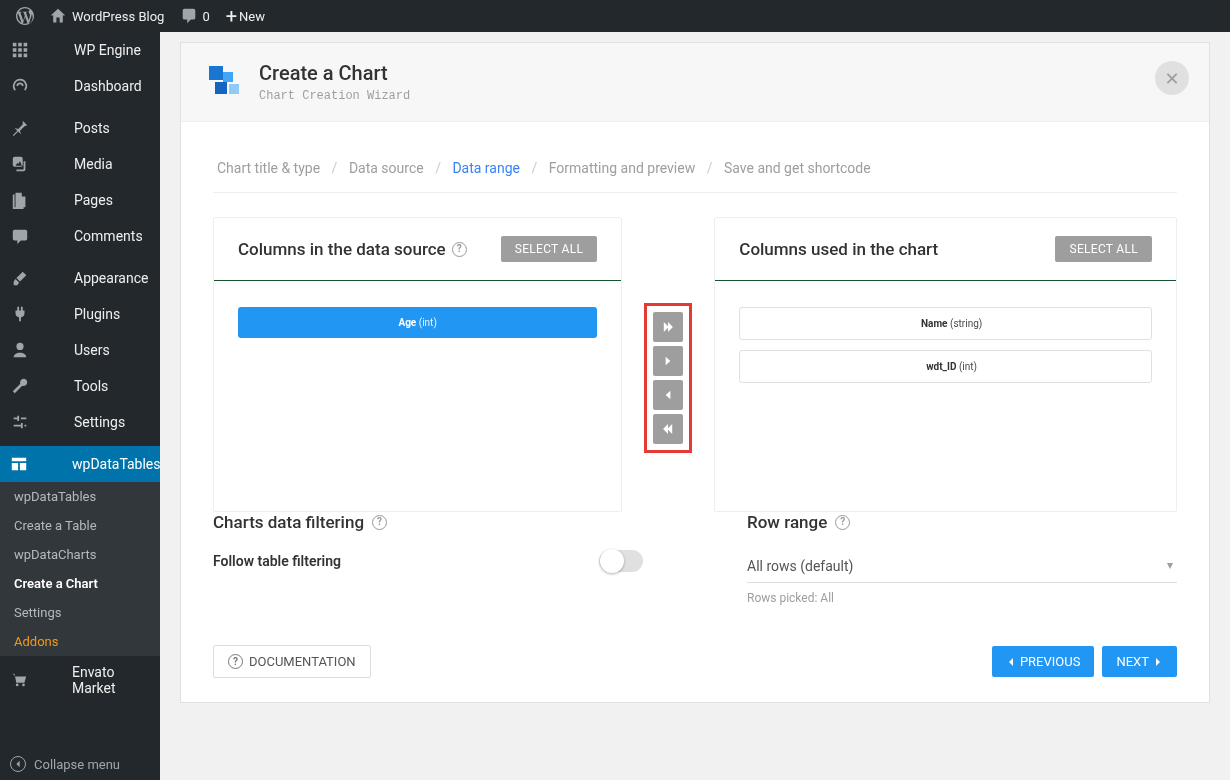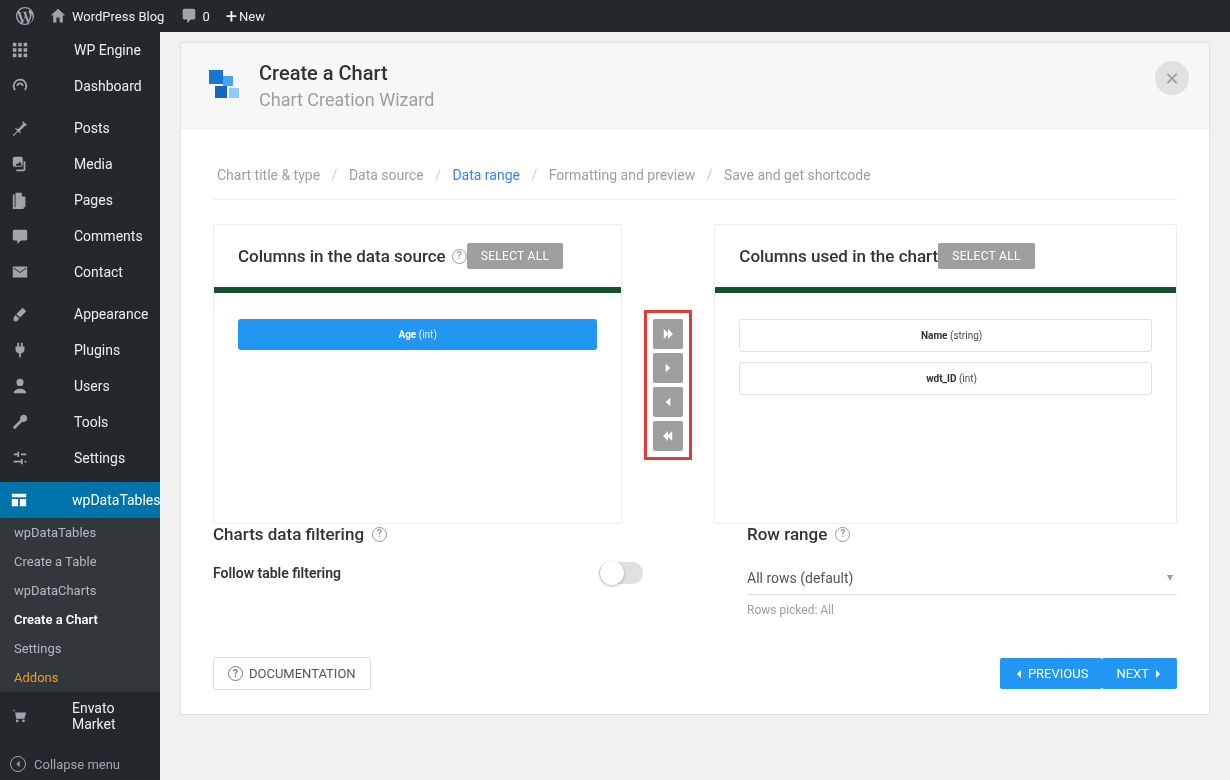--- a/index.html
+++ b/index.html
@@ -28,32 +28,32 @@
 .submenu .sub-item.addons { color: #f39c12; }
 .collapse-menu { position: absolute; bottom: 0; left: 0; right: 0; display: flex; align-items: center; padding: 8px 10px; color: #a0a5aa; font-size: 13px; }
 .collapse-menu .ci { width: 16px; height: 16px; border: 1px solid #a0a5aa; border-radius: 50%; margin-right: 8px; display: inline-flex; align-items: center; justify-content: center; }
 
 
 .main { position: absolute; top: 32px; left: 160px; right: 0; bottom: 0; padding: 10px 20px 20px 20px; overflow: auto; }
 .card { background: #fff; border: 1px solid #e1e1e1; }
 .card-header { background: #f7f7f7; padding: 18px 24px; display: flex; align-items: center; border-bottom: 1px solid #eee; position: relative; }
 .ch-logo { width: 40px; height: 40px; margin-right: 14px; display: inline-flex; align-items: center; justify-content: center; }
 .ch-title { font-size: 20px; color: #333; font-weight: 500; }
-.ch-sub { font-size: 18px; color: #9e9e9e; margin-top: 4px; }
+.ch-sub { font-size: 12px; color: #9e9e9e; margin-top: 4px; font-family: Liberation Mono, monospace; }
 .close-btn { position: absolute; right: 20px; top: 18px; width: 34px; height: 34px; border-radius: 50%; background: #e0e0e0; color: #9e9e9e; display: flex; align-items: center; justify-content: center; font-size: 18px; cursor: pointer; }
 
 .card-body { padding: 22px 32px 24px; }
 .breadcrumb { font-size: 14px; color: #9e9e9e; padding: 16px 0 16px 4px; border-bottom: 1px solid #eee; }
 .breadcrumb span { cursor: pointer; }
 .breadcrumb .sep { margin: 0 8px; color: #ccc; }
 .breadcrumb .active-step { color: #3b82f6; }
 
 .two-col { display: flex; gap: 0; margin-top: 24px; align-items: flex-start; }
 .panel { border: 1px solid #eee; border-radius: 2px; width: 444px; }
-.panel-header { display: flex; align-items: center; padding: 18px 24px; border-bottom: 6px solid #14532d; }
+.panel-header { display: flex; align-items: center; justify-content: space-between; padding: 18px 24px; border-bottom: 1px solid #14532d; }
 .panel-title { font-size: 17px; color: #333; font-weight: 500; display: flex; align-items: center; }
 .panel-title .info-icon { margin-left: 6px; }
 .select-all { background: #9e9e9e; color: #fff; border: none; padding: 6px 14px; font-size: 12px; letter-spacing: 0.3px; border-radius: 2px; cursor: pointer; }
 
 .panel-body { padding: 26px 24px; min-height: 230px; }
 .col-chip { border-radius: 3px; padding: 10px 12px; text-align: center; font-size: 10px; margin-bottom: 10px; cursor: pointer; }
 .col-chip.selected { background: #2196f3; color: #fff; }
 .col-chip.plain { background: #fff; border: 1px solid #e0e0e0; color: #333; }
 .col-chip .ctype { font-weight: 400; opacity: 0.9; }
 .col-chip.selected .cname { font-weight: 700; }
@@ -73,21 +73,21 @@
 .toggle { width: 44px; height: 22px; background: #e0e0e0; border-radius: 22px; position: relative; cursor: pointer; }
 .toggle::after { content: ""; position: absolute; left: 1px; top: -1px; width: 24px; height: 24px; background: #fff; border-radius: 50%; box-shadow: 0 1px 3px rgba(0,0,0,0.3); }
 
 .select-field { width: 100%; border: none; border-bottom: 1px solid #ddd; padding: 8px 0; font-size: 14px; color: #555; background: transparent; position: relative; }
 .select-wrapper { position: relative; }
 .select-wrapper::after { content: "▾"; position: absolute; right: 4px; top: 8px; color: #9e9e9e; font-size: 12px; }
 .helper-text { font-size: 12px; color: #9e9e9e; margin-top: 8px; }
 
 .footer-row { display: flex; justify-content: space-between; margin-top: 40px; align-items: center; }
 .doc-btn { background: #fff; border: 1px solid #ddd; padding: 8px 14px; font-size: 13px; color: #555; border-radius: 2px; cursor: pointer; display: flex; align-items: center; gap: 6px; }
-.nav-btns { display: flex; }
+.nav-btns { display: flex; gap: 8px; }
 .nav-btn { background: #2196f3; color: #fff; border: none; padding: 8px 14px; font-size: 13px; border-radius: 2px; cursor: pointer; display: flex; align-items: center; gap: 4px; }
 
 .info-icon { width: 15px; height: 15px; border: 1.5px solid #999; border-radius: 50%; display: inline-flex; align-items: center; justify-content: center; font-size: 10px; color: #999; font-weight: 700; line-height: 1; }
 </style>
 </head>
 <body>
 
 <div class="adminbar">
   <div class="ab-item">
     <svg width="18" height="18" viewBox="0 0 20 20">
@@ -162,28 +162,20 @@
       </span>
     <span>Pages</span>
   </div>
   <div class="menu-item">
     <span class="mi-icon">
         <svg viewBox="0 0 20 20">
           <path d="M4 3h12a2 2 0 012 2v8a2 2 0 01-2 2h-5l-4 4v-4H4a2 2 0 01-2-2V5a2 2 0 012-2z"></path>
         </svg>
       </span>
     <span>Comments</span>
-  </div>
-  <div class="menu-item">
-    <span class="mi-icon">
-        <svg viewBox="0 0 20 20">
-          <path d="M2 4h16v12H2V4zm8 6L3 5v1l7 5 7-5V5l-7 5z"></path>
-        </svg>
-      </span>
-    <span>Contact</span>
   </div>
   <div class="menu-sep"></div>
   <div class="menu-item">
     <span class="mi-icon">
         <svg viewBox="0 0 20 20">
           <path d="M13 3l4 4-7 7-4-4 7-7zM5 11l4 4-2 3H3v-4l2-3z"></path>
         </svg>
       </span>
     <span>Appearance</span>
   </div>

